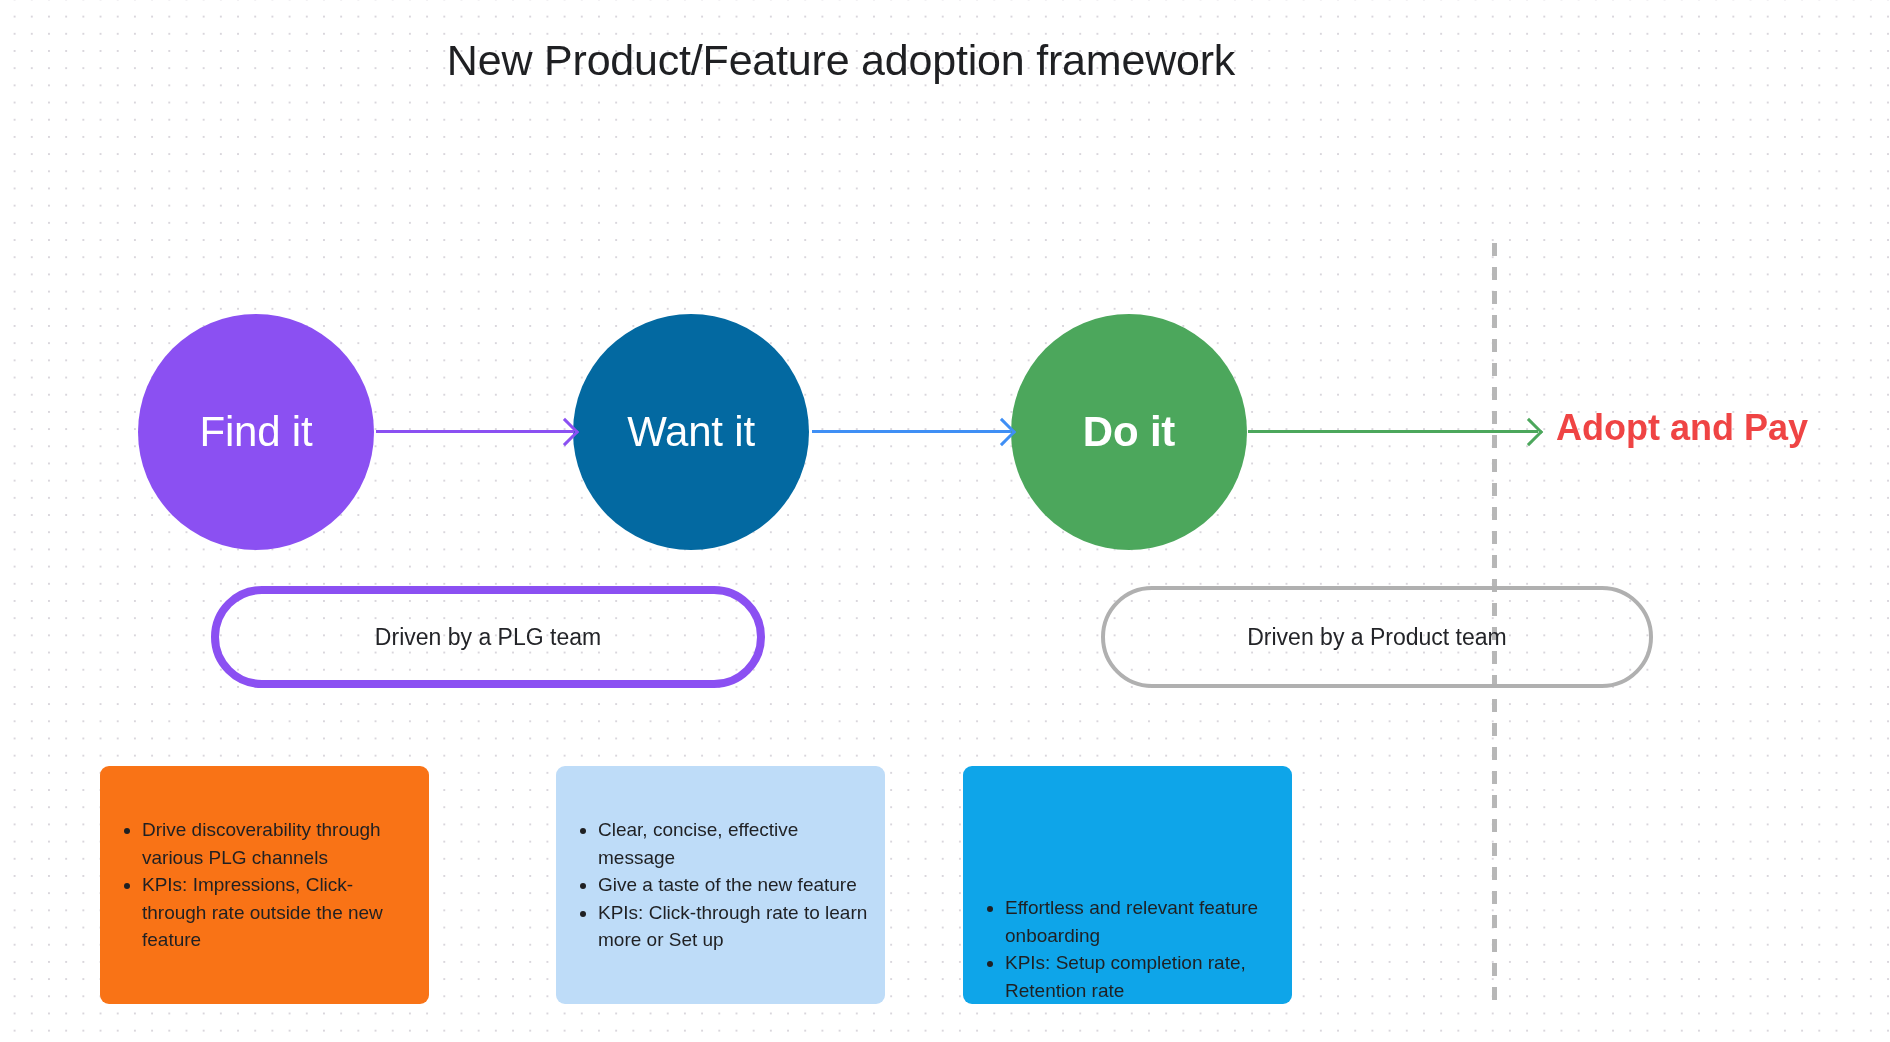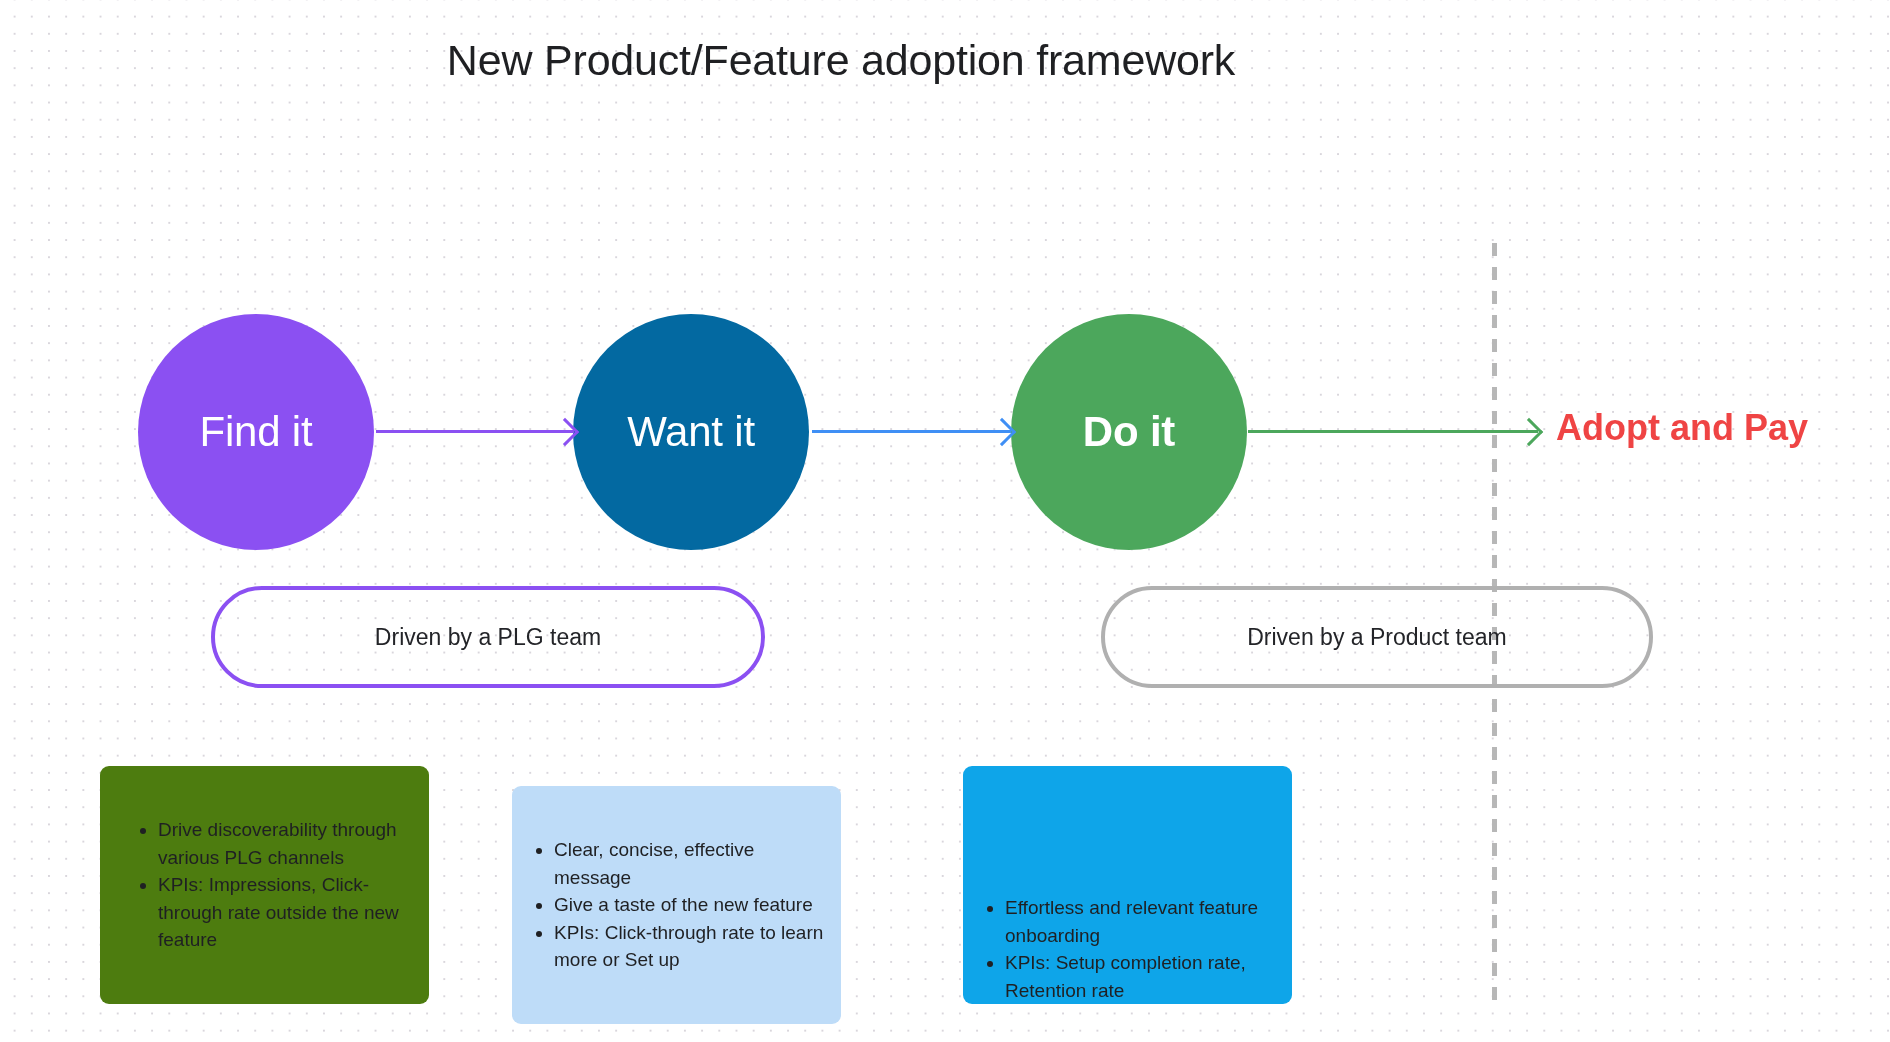--- a/index.html
+++ b/index.html
@@ -121,21 +121,21 @@
     justify-content: center;
     font-size: 23px;
     color: #232428;
     background: transparent;
     box-sizing: border-box;
   }
   #pill-plg {
     left: 211px;
     top: 586px;
     width: 554px;
-    border: 4px solid #84cc16;
+    border: 8px solid #84cc16;
   }
   #pill-product {
     left: 1101px;
     top: 586px;
     width: 552px;
     border: 4px solid #b0b0b0;
     text-align: right;
   }
 
   
@@ -143,21 +143,21 @@
     position: absolute;
     top: 766px;
     width: 329px;
     height: 238px;
     border-radius: 9px;
     box-sizing: border-box;
     display: flex;
     align-items: center;
   }
   #card-find { left: 100px; background: #ddcbf4; }
-  #card-want { left: 512px; background: #bedcf8; margin-top: 20px; }
+  #card-want { left: 556px; background: #bedcf8; }
   #card-do   { left: 963px; background: #bdebc7; }
 
   .detail-card ul {
     margin: 0;
     padding-left: 42px;
     padding-right: 16px;
     list-style: disc;
     font-size: 19px;
     line-height: 27.5px;
     color: #1f2023;
@@ -204,21 +204,21 @@
   <div class="terminal-label" style="color: #ef4444; font-weight: bold;">Adopt and Pay</div>
 
   <div class="team-pill" id="pill-plg" style="border-color: rgb(139, 80, 242);">
     <span>Driven by a PLG team</span>
   </div>
 
   <div class="team-pill" id="pill-product" style="border-color: rgb(176, 176, 176);">
     <span>Driven by a Product team</span>
   </div>
 
-  <div class="detail-card" id="card-find" style="background: #4d7c0f; padding-left: 16px;">
+  <div class="detail-card" id="card-find" style="background: #f97316;">
     <ul>
       <li>Drive discoverability through various PLG channels</li>
       <li>KPIs: Impressions, Click-through rate outside the new feature</li>
     </ul>
   </div>
 
   <div class="detail-card" id="card-want" style="background: rgb(190, 220, 248);">
     <ul>
       <li>Clear, concise, effective message</li>
       <li>Give a taste of the new feature</li>

